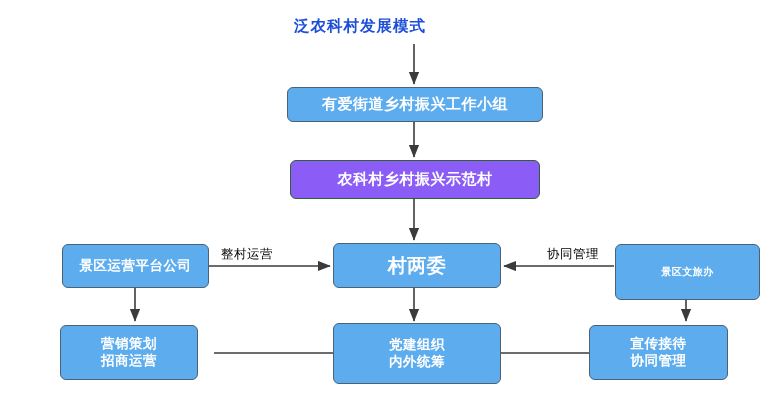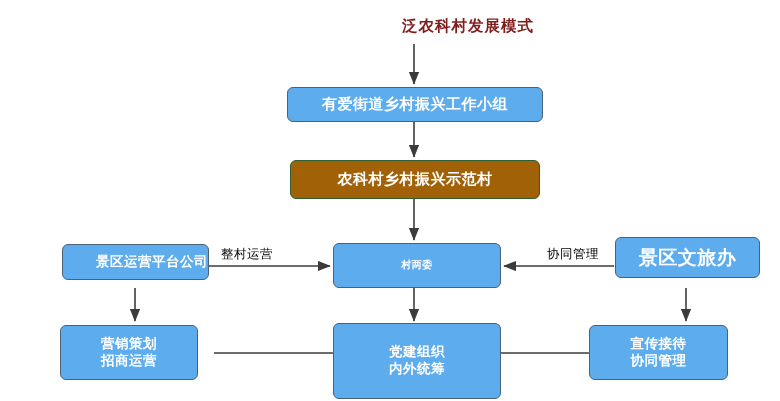--- a/index.html
+++ b/index.html
@@ -37,32 +37,32 @@
     font-weight: bold;
     letter-spacing: 0.5px;
     line-height: 1.25;
     z-index: 2;
   }
   .node.blue {
     background: #5cacee;
     border-color: #4b6276;
   }
   .node.green {
-    background: #a16207;
+    background: #8b5cf6;
     border-color: #2f5f33;
   }
   .node .label {
     display: block;
     width: 100%;
     white-space: pre-line;
   }
   .title {
     position: absolute;
-    text-align: right;
-    color: #7f1d1d;
+    text-align: left;
+    color: #1d4ed8;
     font-weight: bold;
     font-size: 15.5px;
     letter-spacing: 1px;
     z-index: 3;
   }
   .edge-label {
     position: absolute;
     color: #000000;
     font-size: 12.5px;
     letter-spacing: 0.5px;
@@ -108,38 +108,38 @@
   <div class="title" style="left:294px; top:16px; width:240px;">泛农科村发展模式</div>
 
   <div class="node blue" style="left:287px; top:87px; width:256px; height:35px; font-size:15px;">
     <span class="label">有爱街道乡村振兴工作小组</span>
   </div>
 
   <div class="node green" style="left:290px; top:160px; width:250px; height:39px; font-size:15px;">
     <span class="label">农科村乡村振兴示范村</span>
   </div>
 
-  <div class="node blue" style="left:62px; top:244px; width:147px; height:36px; font-size:13.5px;text-align:right;">
+  <div class="node blue" style="left:62px; top:244px; width:147px; height:44px; font-size:13.5px;">
     <span class="label">景区运营平台公司</span>
   </div>
 
-  <div class="node blue" style="left:333px; top:243px; width:168px; height:45px; font-size:10px;">
+  <div class="node blue" style="left:333px; top:243px; width:168px; height:45px; font-size:19px;">
     <span class="label">村两委</span>
   </div>
 
-  <div class="node blue" style="left:615px; top:237px; width:145px; height:41px; font-size:19px;">
+  <div class="node blue" style="left:615px; top:244px; width:145px; height:56px; font-size:10px;">
     <span class="label">景区文旅办</span>
   </div>
 
   <div class="node blue" style="left:60px; top:325px; width:138px; height:55px; font-size:13.5px;">
     <span class="label">营销策划
 招商运营</span>
   </div>
 
-  <div class="node blue" style="left:333px; top:323px; width:168px; height:76px; font-size:13.5px;justify-content:flex-end;">
+  <div class="node blue" style="left:333px; top:323px; width:168px; height:61px; font-size:13.5px;justify-content:flex-end;">
     <span class="label">党建组织
 内外统筹</span>
   </div>
 
   <div class="node blue" style="left:589px; top:325px; width:139px; height:55px; font-size:13.5px;">
     <span class="label">宣传接待
 协同管理</span>
   </div>
 
   <div class="edge-label" style="left:219px; top:246px;">整村运营</div>

